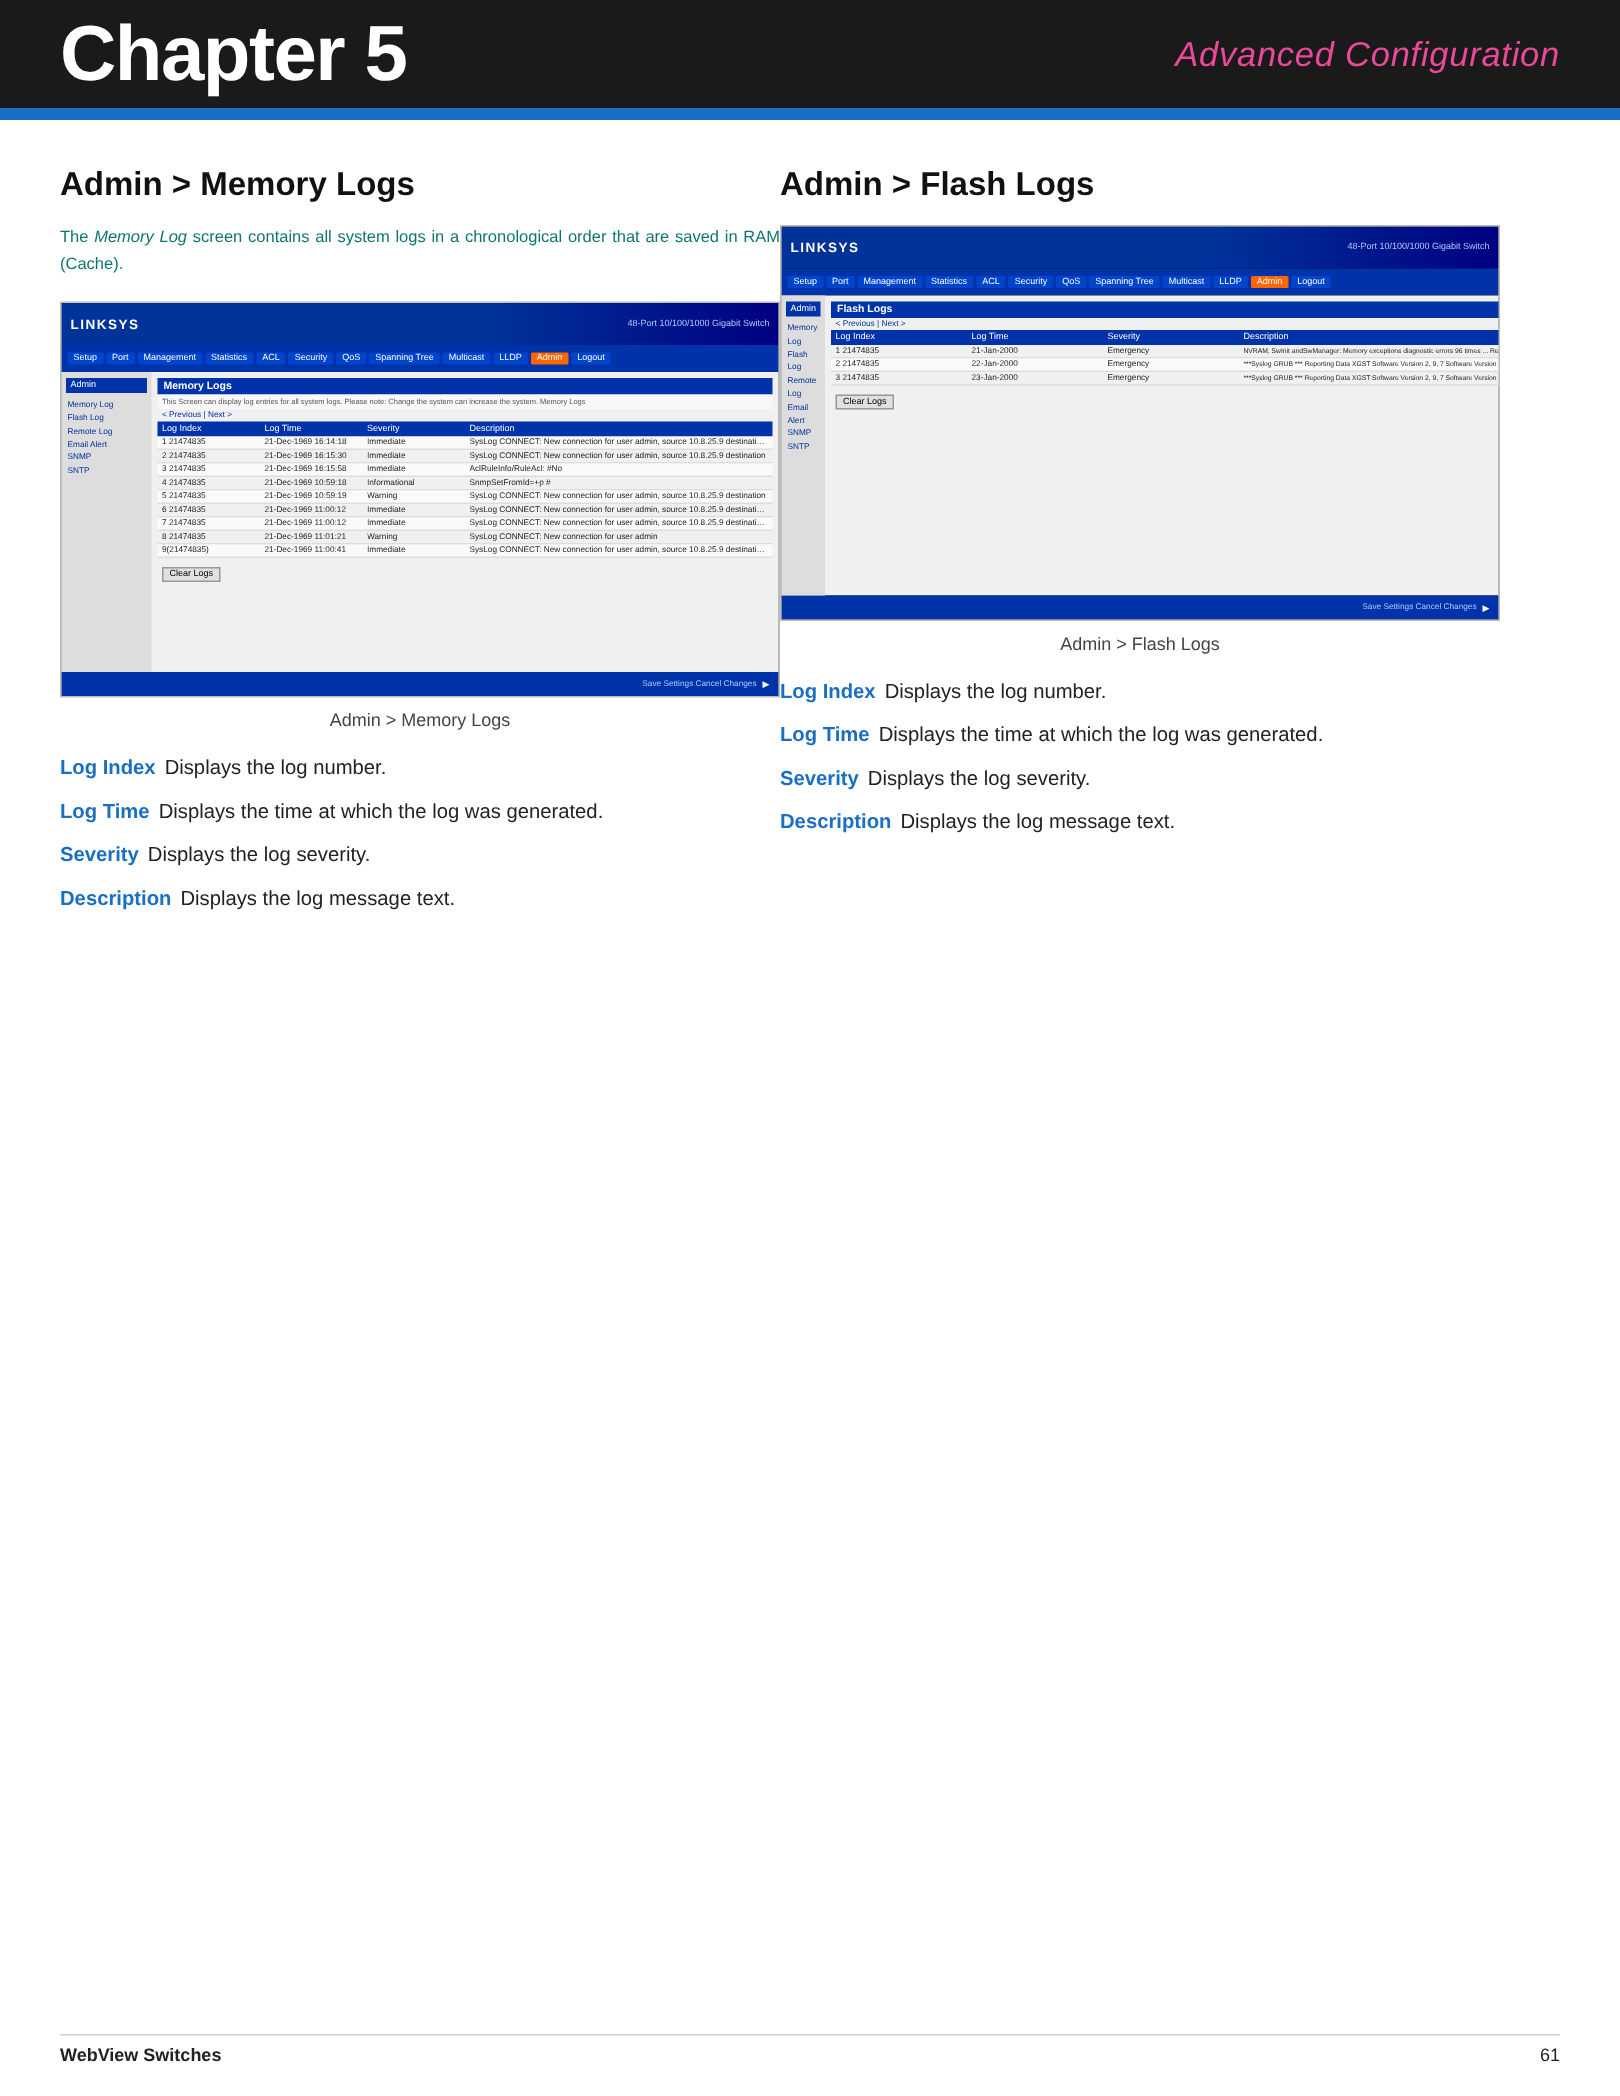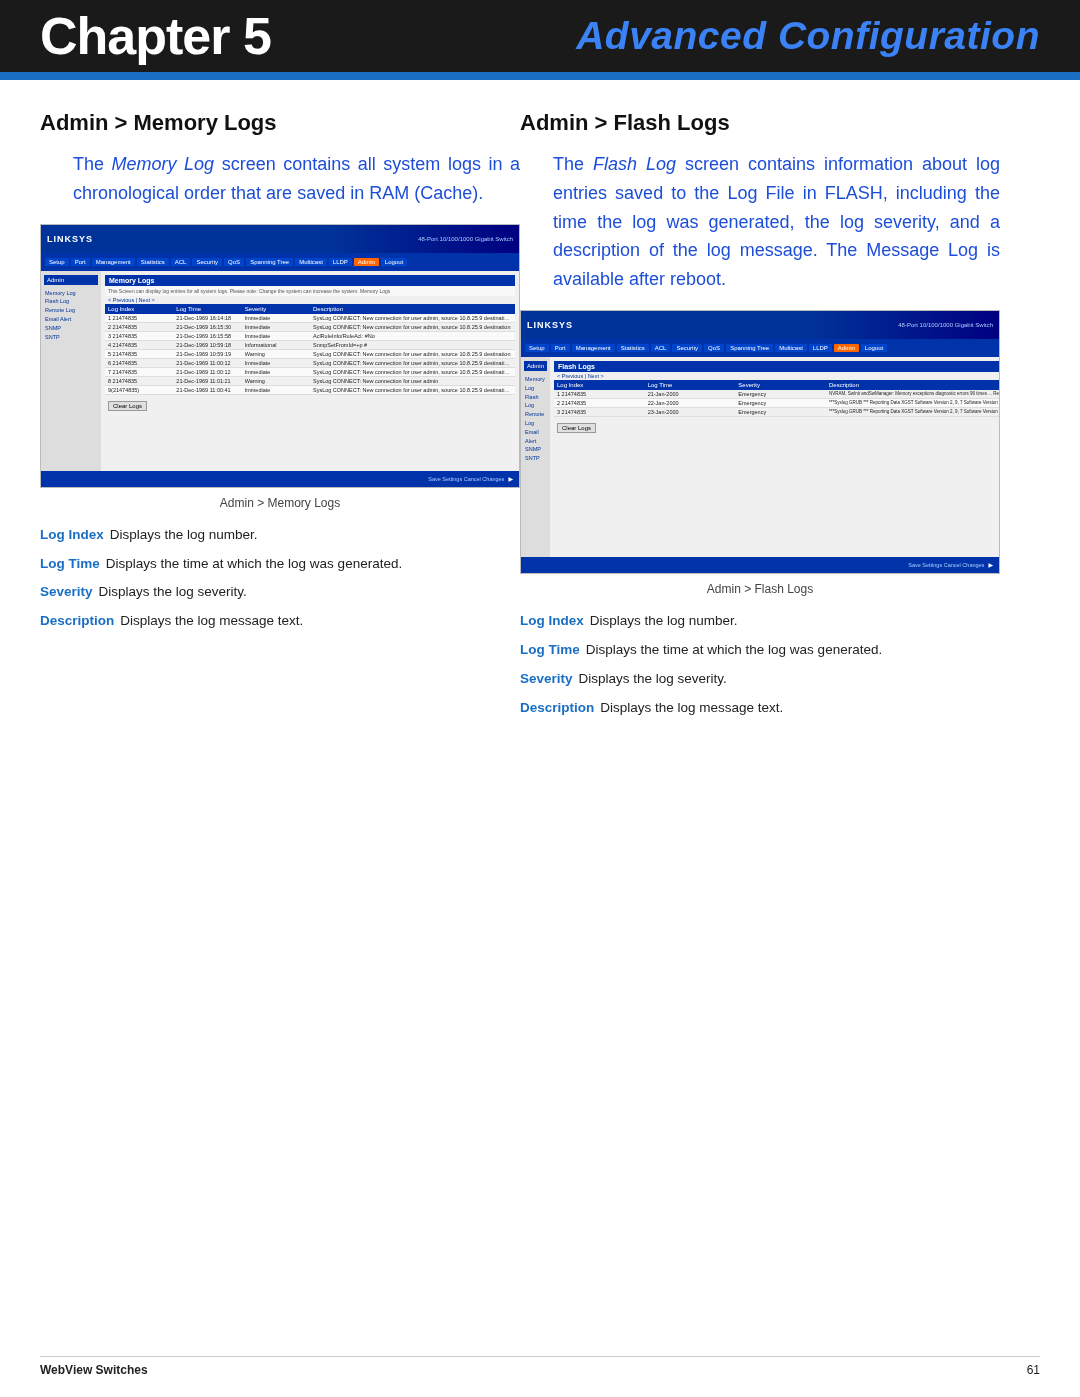--- a/index.html
+++ b/index.html
@@ -27,23 +27,23 @@
 
     .header-chapter {
       font-size: 52px;
       font-weight: 900;
       color: #ffffff;
       letter-spacing: -1px;
       line-height: 1;
     }
 
     .header-title {
-      font-size: 39px;
-      font-weight: 700;
-      color: #3b82f6;
+      font-size: 23px;
+      font-weight: 400;
+      color: #ec4899;
       font-style: italic;
       letter-spacing: 0.5px;
     }
 
     
     .accent-bar {
       width: 100%;
       height: 8px;
       background: #1a6fc4;
     }
@@ -70,26 +70,25 @@
     .section-heading {
       font-size: 22px;
       font-weight: 700;
       color: #111;
       margin-bottom: 14px;
       border-bottom: none;
     }
 
     
     .section-desc {
-      font-size: 18px;
-      color: #1d4ed8;
+      font-size: 11px;
+      color: #0f766e;
       line-height: 1.6;
       text-align: justify;
       margin-bottom: 16px;
-      margin-left: 33px;
     }
 
     .section-desc em {
       font-style: italic;
     }
 
     
     .screenshot-box {
       width: 100%;
       background: #e8e8e8;
@@ -447,23 +446,20 @@
     </div>
     <div class="field-desc">
       <span class="field-label">Description</span>
       <span>Displays the log message text.</span>
     </div>
   </div>
 
   <div class="col-right">
     <h2 class="section-heading">Admin &gt; Flash Logs</h2>
 
-    <p class="section-desc">
-      The <em>Flash Log</em> screen contains information about log entries saved to the Log File in FLASH, including the time the log was generated, the log severity, and a description of the log message. The Message Log is available after reboot.
-    </p>
 
     <div class="screenshot-box">
       <div class="linksys-ui">
 
         <div class="linksys-header">
           <span class="linksys-logo">LINKSYS</span>
           <span class="linksys-product">48-Port 10/100/1000 Gigabit Switch</span>
         </div>
 
         <div class="linksys-nav">

